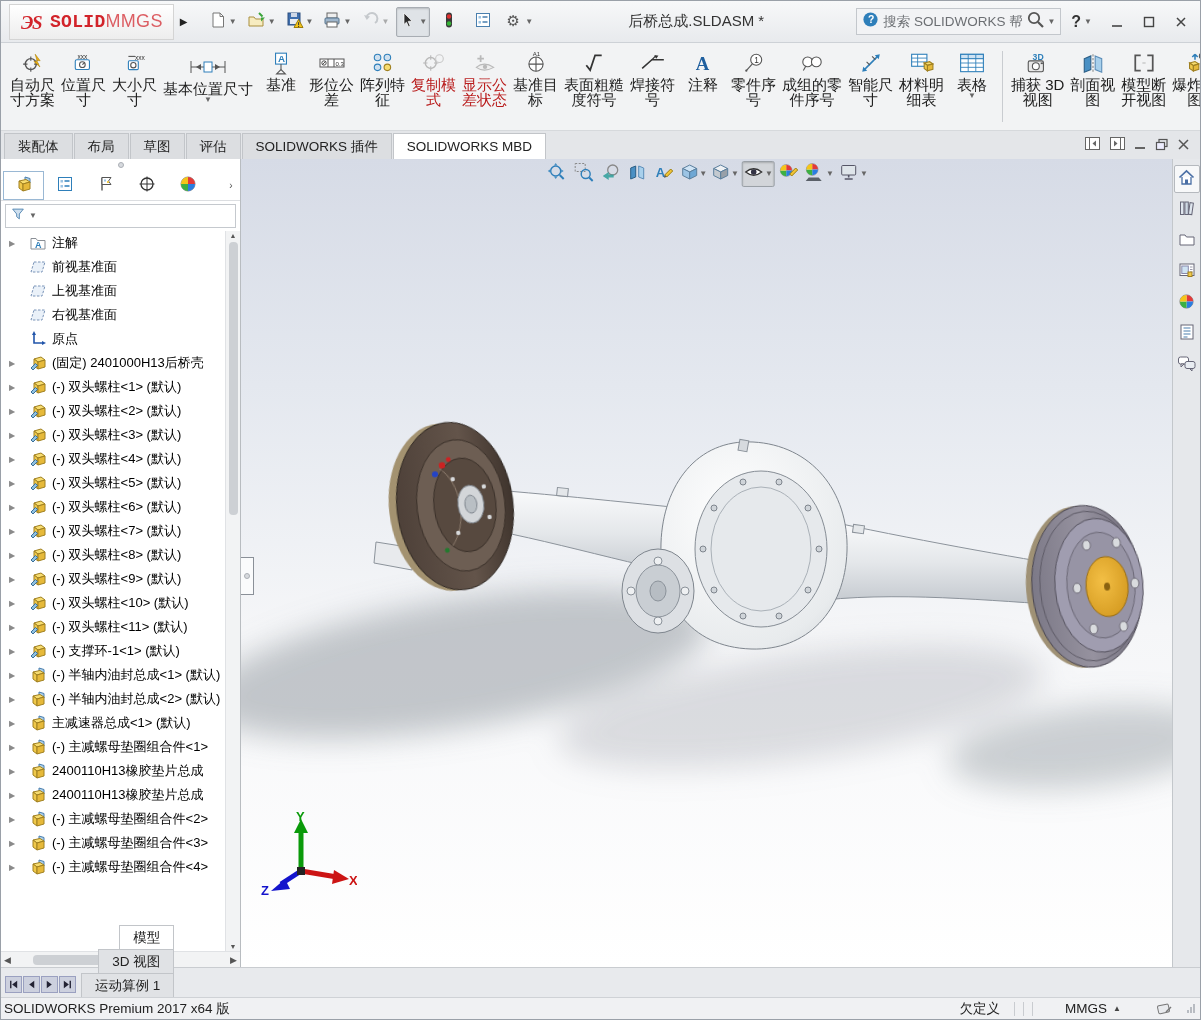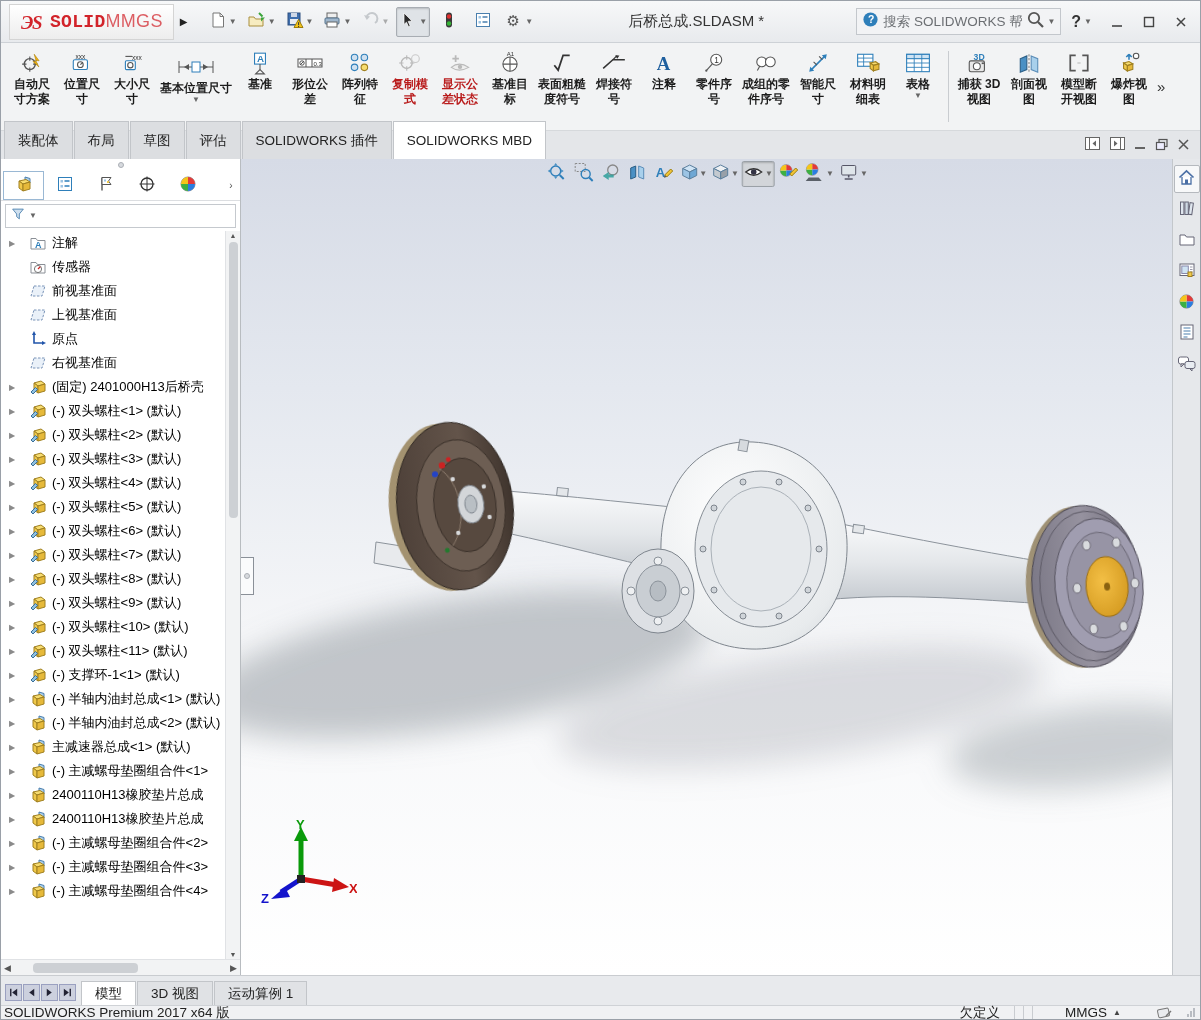--- a/index.html
+++ b/index.html
@@ -24,29 +24,29 @@
   .search-box input { flex:1; min-width:0; border:none; outline:none; background:transparent; font-size:13.5px; color:#444; font-family:"Liberation Sans","DejaVu Sans",sans-serif; }
   .search-box input::placeholder { color:#6c6f73; opacity:1; }
   .mag-btn { display:flex; align-items:center; gap:2px; }
   .help-btn { display:flex; align-items:center; gap:3px; font-size:16px; color:#333; padding:0 8px; }
   .winbtn { width:30px; height:30px; display:flex; align-items:center; justify-content:center; }
 
   
   .ribbon { height:88px; flex:none; background:#f2f3f4; display:flex; align-items:stretch; padding:2px 0 2px 6px; border-bottom:1px solid #d6d9dc; overflow:hidden; }
   .rbtn { display:flex; flex-direction:column; align-items:center; padding:4px 3px 0; min-width:50px; color:#1c1c1c; flex:none; }
   .rbtn .ric { height:28px; display:flex; align-items:center; justify-content:center; }
-  .rbtn .rlb { font-size:12px; line-height:15px; text-align:center; white-space:nowrap;font-weight:bold; }
+  .rbtn .rlb { font-size:15px; line-height:15px; text-align:center; white-space:nowrap; }
   .rbtn.disabled { color:#b91c1c; }
   .rbtn.wide { padding-top:8px; }
   .rsep { width:1px; background:#c9ccd0; margin:6px 5px; flex:none; }
   .roverflow { align-self:center; font-size:15px; color:#333; margin-left:3px; flex:none; }
 
   
   .cmdtabs { height:28px; flex:none; background:#e4e6e9; display:flex; align-items:flex-end; padding-left:3px; }
-  .ctab { height:38px; padding:0 13px; display:flex; align-items:center; font-size:13.5px; color:#222; background:#dcdee1; border:1px solid #c2c5c9; border-bottom:none; margin-right:1px; white-space:nowrap; }
+  .ctab { height:26px; padding:0 13px; display:flex; align-items:center; font-size:13.5px; color:#222; background:#dcdee1; border:1px solid #c2c5c9; border-bottom:none; margin-right:1px; white-space:nowrap; }
   .ctab.active { background:#fff; }
   .doc-controls { margin-left:auto; display:flex; align-items:center; gap:8px; padding:0 10px 4px 0; }
 
   
   .main { flex:1; display:flex; min-height:0; }
 
   .panel { width:240px; flex:none; background:#fff; border-right:1px solid #b8bcc0; display:flex; flex-direction:column; min-height:0; }
   .panel-grip { height:12px; flex:none; display:flex; align-items:center; justify-content:center; }
   .gdot { width:6px; height:6px; border-radius:50%; background:#d7dade; border:1px solid #abafb5; }
   .ptabs { height:30px; flex:none; display:flex; align-items:stretch; padding:0 2px; border-bottom:1px solid #dcdee1; }
@@ -79,21 +79,21 @@
   .taskpane { width:28px; flex:none; background:#e6e8eb; border-left:1px solid #c3c7cb; display:flex; flex-direction:column; align-items:center; padding-top:6px; gap:3px; }
   .tpbtn { width:26px; height:28px; display:flex; align-items:center; justify-content:center; border-radius:2px; border:1px solid transparent; }
   .tpbtn.active { background:#f7f8f9; border-color:#b5b9be; }
 
   
   .doctabs { height:30px; flex:none; background:#e8eaed; border-top:1px solid #c9ccd0; display:flex; align-items:flex-end; padding-left:2px; }
   .navbtns { display:flex; align-items:center; gap:1px; margin:0 5px 4px 2px; }
   .nbtn { width:17px; height:17px; border:1px solid #9aa0c0; background:#ccd0de; display:flex; align-items:center; justify-content:center; }
   .dtab { height:24px; padding:0 13px; font-size:13.5px; display:flex; align-items:center; background:#e0e2e5; border:1px solid #c2c5c9; border-bottom:none; margin-right:1px; white-space:nowrap; color:#222; }
   .dtab.active { background:#fff; }
-  .statusbar { height:14px; flex:none; background:#f0f1f3; border-top:1px solid #cfd2d6; display:flex; align-items:center; font-size:13.5px; color:#222; padding:0 3px; }
+  .statusbar { height:22px; flex:none; background:#f0f1f3; border-top:1px solid #cfd2d6; display:flex; align-items:center; font-size:13.5px; color:#222; padding:0 3px; }
   .sb-left { flex:1; white-space:nowrap; overflow:hidden; }
   .sb-state { margin-right:10px; }
   .sb-sep { width:1px; height:14px; background:#c9ccd0; margin:0 4px; }
   .sb-units { margin:0 6px 0 28px; display:flex; align-items:center; gap:6px; }
   .sb-units .up { font-size:8px; color:#444; }
   .sb-icon { margin:0 14px 0 30px; display:flex; }
   .grip { display:flex; align-items:flex-end; gap:1px; padding-right:2px; }
   .grip i { display:block; width:2px; background:#b8bcc2; }
 </style>
 </head>
@@ -568,55 +568,46 @@
               <span class="arr">▶</span>
               <span class="tic"><svg width="18" height="18" viewBox="0 0 18 18">
                   <path d="M2 4.5 L7 4.5 8.5 6.5 16 6.5 16 15 2 15Z" fill="#fff" stroke="#8a8f96"></path>
                   <text x="6" y="14.2" font-size="9" font-weight="bold" fill="#2e7fba">A</text>
                 </svg></span>
               <span class="tlabel">注解</span>
             </div>
             <div class="trow">
               <span class="arr"></span>
               <span class="tic"><svg width="18" height="18" viewBox="0 0 18 18">
-                  <path d="M2 4.5 L7 4.5 8.5 6.5 16 6.5 16 15 2 15Z" fill="#fff" stroke="#8a8f96"></path>
-                  <circle cx="9" cy="11" r="3.6" fill="#fff" stroke="#777"></circle>
-                  <path d="M9 11 L11.3 8.8" stroke="#cc2222" stroke-width="1.2"></path>
-                </svg></span>
-              <span class="tlabel">传感器</span>
+                  <path d="M5 4 L16 4 13 14 2 14Z" fill="rgba(170,200,230,.25)" stroke="#7a94b8" stroke-dasharray="2.5 1.5"></path>
+                </svg></span>
+              <span class="tlabel">前视基准面</span>
             </div>
             <div class="trow">
               <span class="arr"></span>
               <span class="tic"><svg width="18" height="18" viewBox="0 0 18 18">
                   <path d="M5 4 L16 4 13 14 2 14Z" fill="rgba(170,200,230,.25)" stroke="#7a94b8" stroke-dasharray="2.5 1.5"></path>
                 </svg></span>
-              <span class="tlabel">前视基准面</span>
+              <span class="tlabel">上视基准面</span>
             </div>
             <div class="trow">
               <span class="arr"></span>
               <span class="tic"><svg width="18" height="18" viewBox="0 0 18 18">
                   <path d="M5 4 L16 4 13 14 2 14Z" fill="rgba(170,200,230,.25)" stroke="#7a94b8" stroke-dasharray="2.5 1.5"></path>
                 </svg></span>
-              <span class="tlabel">上视基准面</span>
+              <span class="tlabel">右视基准面</span>
             </div>
             <div class="trow">
               <span class="arr"></span>
               <span class="tic"><svg width="18" height="18" viewBox="0 0 18 18">
                   <path d="M5 4 V13 H14" stroke="#2255aa" fill="none" stroke-width="1.6"></path>
                   <path d="M5 1 L3 5 H7Z" fill="#2255aa"></path>
                   <path d="M17 13 L13 11 V15Z" fill="#2255aa"></path>
                 </svg></span>
               <span class="tlabel">原点</span>
-            </div>
-            <div class="trow">
-              <span class="arr"></span>
-              <span class="tic"><svg width="18" height="18" viewBox="0 0 18 18">
-                  <path d="M5 4 L16 4 13 14 2 14Z" fill="rgba(170,200,230,.25)" stroke="#7a94b8" stroke-dasharray="2.5 1.5"></path>
-                </svg></span>
-              <span class="tlabel">右视基准面</span>
             </div>
             <div class="trow">
               <span class="arr">▶</span>
               <span class="tic"><svg width="18" height="18" viewBox="0 0 18 18">
                   <path d="M5 5 L12 3 16 6 9 8Z" fill="#f7dc6f" stroke="#a08020"></path>
                   <path d="M5 5 L9 8 9 15 5 12Z" fill="#f0c94a" stroke="#a08020"></path>
                   <path d="M16 6 L9 8 9 15 16 13Z" fill="#e6b93a" stroke="#a08020"></path>
                   <path d="M2 14 L6.5 9.5 8.5 11.5 4 16Z" fill="#8fc0e0" stroke="#3a6f99"></path>
                 </svg></span>
               <span class="tlabel">(固定) 2401000H13后桥壳</span>
@@ -1146,21 +1137,21 @@
             <path d="M3 2 L8.5 6 3 10Z" fill="#223"></path>
           </svg>
         </div>
         <div class="nbtn">
           <svg width="11" height="11" viewBox="0 0 12 12">
             <path d="M9 2 v8" stroke="#223" stroke-width="1.5"></path>
             <path d="M2 2 L7.5 6 2 10Z" fill="#223"></path>
           </svg>
         </div>
       </div>
-    <div id="doctab-list" style="display:flex;align-items:flex-end;">
+    <div id="doctab-list" style="display:flex;align-items:flex-end;flex-direction:column;">
         <div class="dtab active">模型</div>
         <div class="dtab">3D 视图</div>
         <div class="dtab">运动算例 1</div>
       </div>
   </div>
 
   <div class="statusbar">
     <div class="sb-left">SOLIDWORKS Premium 2017 x64 版</div>
     <div class="sb-state">欠定义</div>
     <span class="sb-sep"></span>

